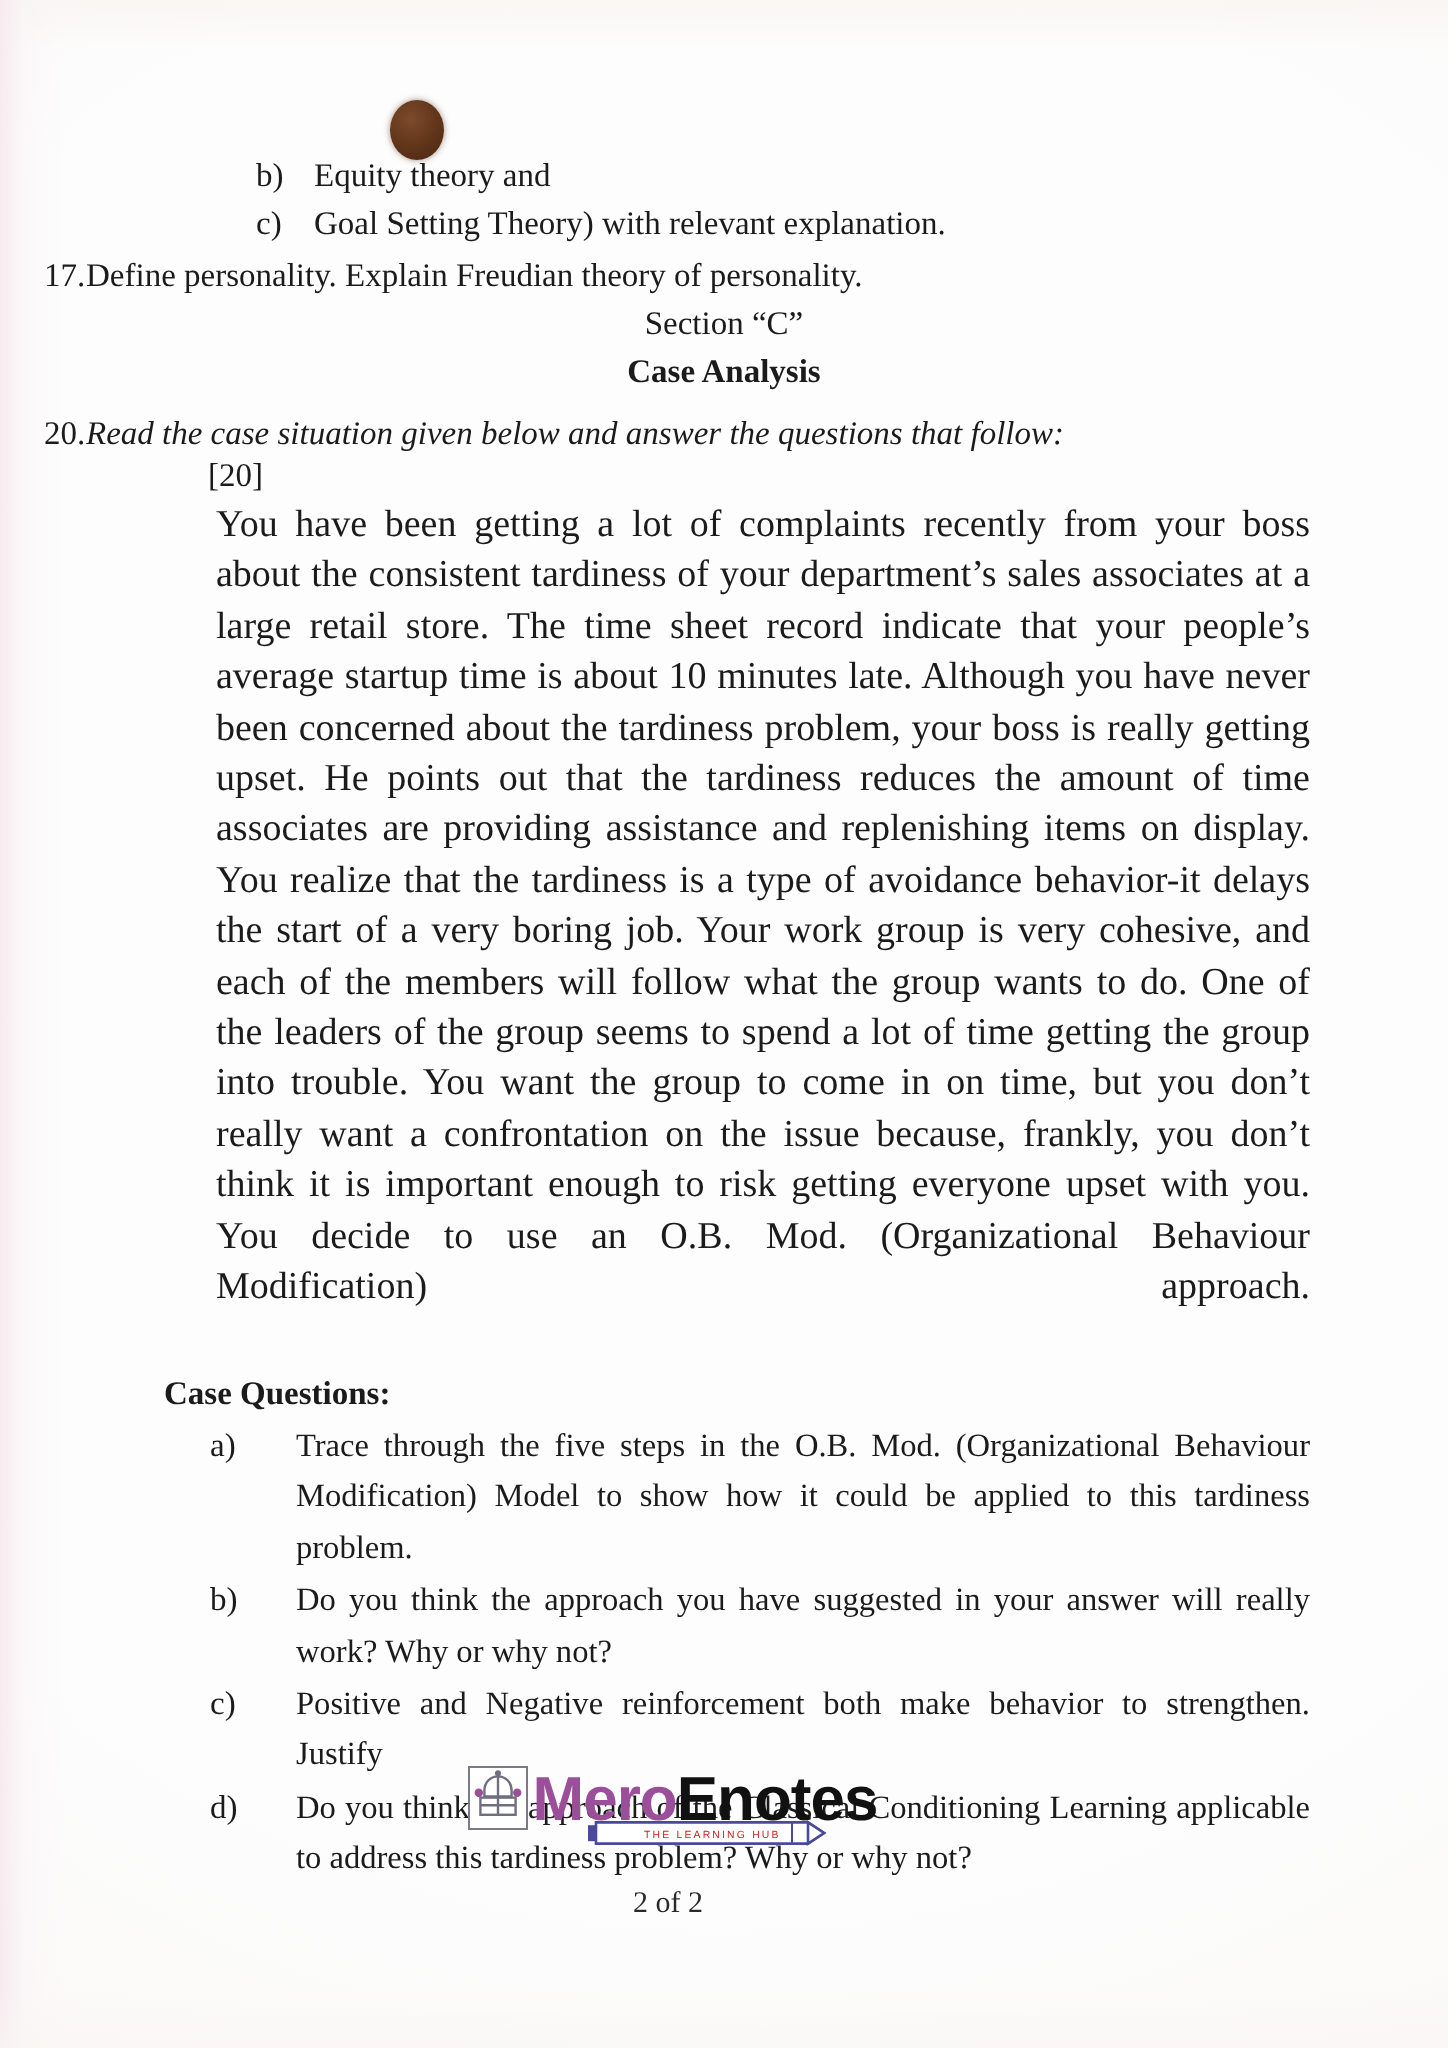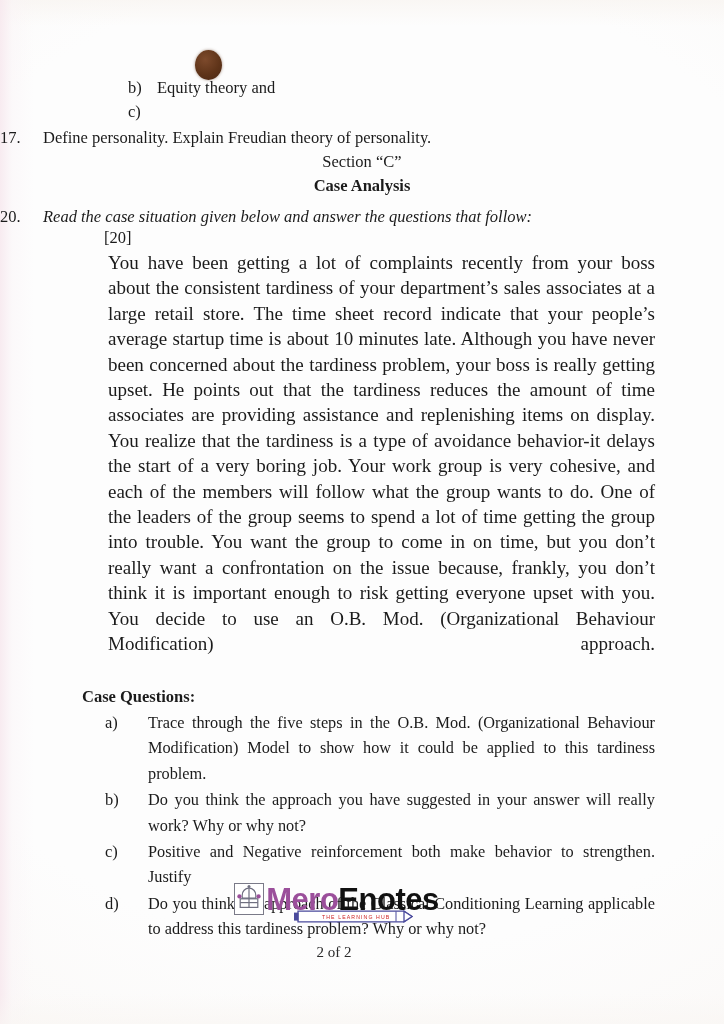--- a/index.html
+++ b/index.html
@@ -79,20 +79,21 @@
   .line-row {
     display: flex;
     align-items: flex-start;
   }
 
   
   .qnum {
     width: 43px;
     flex: 0 0 43px;
     text-align: left;
+    padding-left: 22px;
     box-sizing: border-box;
     font-size: 16.5px;
     line-height: 24px;
   }
   .qbody {
     flex: 1 1 auto;
     font-size: 16.5px;
     line-height: 24px;
   }
 
@@ -243,20 +244,21 @@
 
     <div style="height:76px"></div>
 
     <div class="sub-row">
       <span class="sub-label">b)</span>
       <span class="sub-text">Equity theory and</span>
     </div>
 
     <div class="sub-row">
       <span class="sub-label">c)</span>
+      <span class="sub-text">Goal Setting Theory) with relevant explanation.</span>
     </div>
 
     <div class="line-row row17">
       <span class="qnum">17.</span>
       <span class="qbody">Define personality. Explain Freudian theory of personality.</span>
     </div>
 
     <div class="center-line">Section “C”</div>
 
     <div class="center-line bold">Case Analysis</div>

